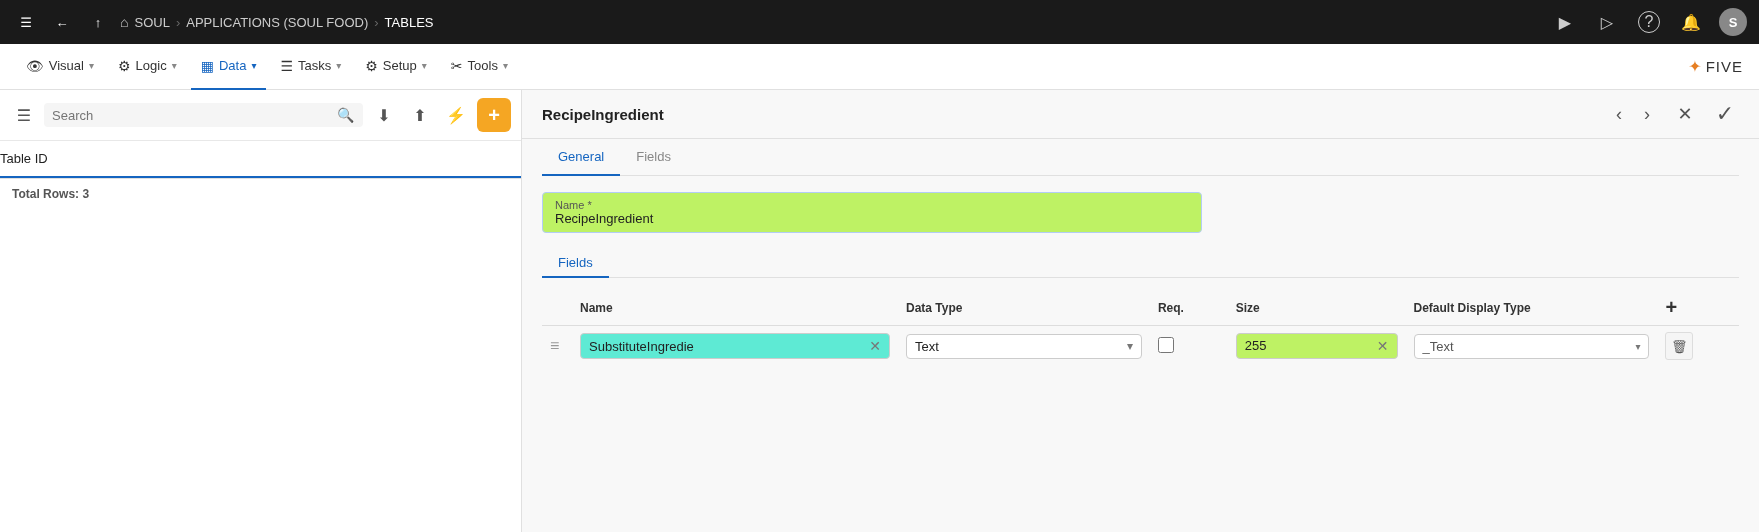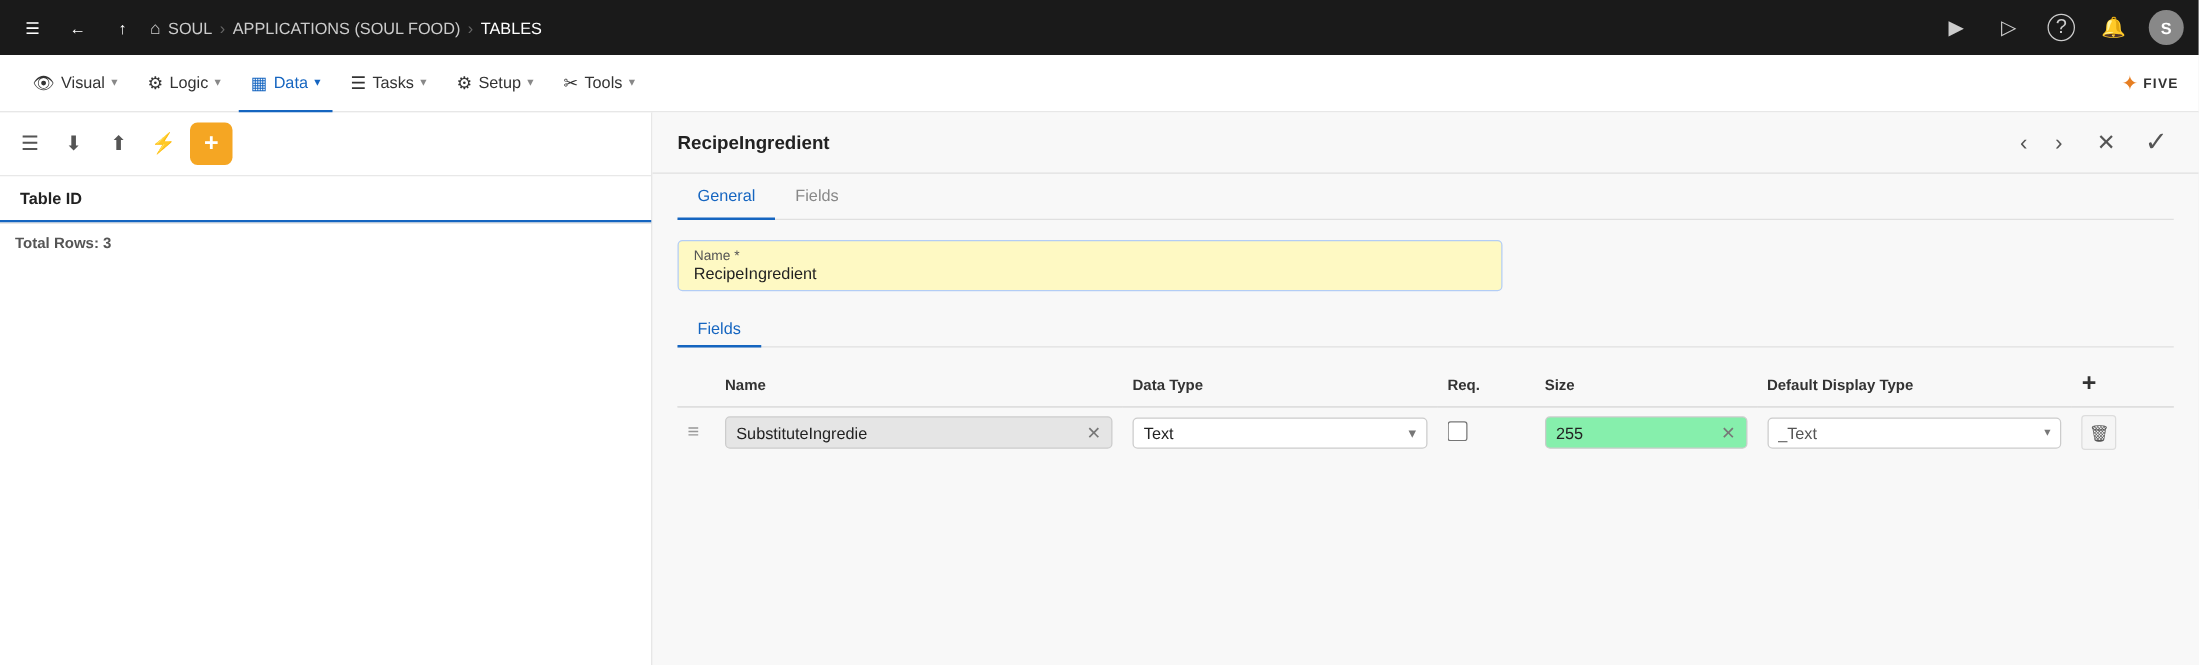--- a/index.html
+++ b/index.html
@@ -144,22 +144,22 @@
       width: 34px; height: 34px;
       background: #f5a623;
       border-radius: 6px;
       display: flex; align-items: center; justify-content: center;
       cursor: pointer;
       color: #fff;
       font-size: 20px;
       font-weight: bold;
     }
     .table-header {
-      padding: 10px 16px;
-      font-weight: 700;
+      padding: 10px 0;
+      font-weight: 400;
       font-size: 13px;
       color: #222;
       border-bottom: 2px solid #1565c0;
     }
     .table-list {
       flex: 1;
       overflow-y: auto;
     }
     .table-row {
       padding: 12px 16px;
@@ -247,21 +247,21 @@
       width: 100%;
       padding: 8px 12px;
       border: 1px solid #c0d4f0;
       border-radius: 4px;
       background: #e8f0fb;
       font-size: 13px;
       color: #222;
       outline: none;
     }
     .form-input-wrapper {
-      background: #fef9c3;
+      background: #bef264;
       border: 1px solid #b3cdf5;
       border-radius: 4px;
       padding: 6px 12px;
     }
     .form-input-label {
       font-size: 11px;
       color: #555;
     }
 
     
@@ -284,21 +284,21 @@
     .drag-handle {
       color: #999;
       font-size: 16px;
       cursor: grab;
     }
     .field-name-input {
       display: flex;
       align-items: center;
       border: 1px solid #ccc;
       border-radius: 4px;
-      background: #e5e5e5;
+      background: #5eead4;
       padding: 4px 8px;
       gap: 4px;
       min-width: 160px;
     }
     .field-name-text {
       flex: 1;
       font-size: 13px;
       color: #222;
     }
     .field-clear-btn {
@@ -327,24 +327,24 @@
       font-size: 12px;
     }
     .req-checkbox {
       width: 16px; height: 16px;
       border: 1px solid #999;
       background: #fff;
       cursor: pointer;
     }
     .size-input {
       display: flex;
-      align-items: center;
+      align-items: flex-start;
       border: 1px solid #ccc;
       border-radius: 4px;
-      background: #86efac;
+      background: #bef264;
       padding: 4px 8px;
       gap: 4px;
       min-width: 80px;
     }
     .size-text {
       flex: 1;
       font-size: 13px;
       color: #222;
     }
     .size-clear {
@@ -470,30 +470,34 @@
       <span style="font-size:10px;color:#888;">▾</span>
     </div>
     <div class="nav-tab">
       <span class="nav-tab-icon">✂</span>
       <span>Tools</span>
       <span style="font-size:10px;color:#888;">▾</span>
     </div>
   </div>
   <div style="display:flex;align-items:center;gap:4px;">
     <span style="color:#e67e22;font-size:16px;">✦</span>
-    <span style="font-weight:bold;font-size:11px;color:#333;letter-spacing:1px;">FIVE</span>
+    <span style="font-weight:normal;font-size:15px;color:#333;letter-spacing:1px;">FIVE</span>
   </div>
 </div>
 
 <div class="main">
 
   <div class="sidebar">
     <div class="sidebar-toolbar">
       <div class="top-bar-icon" style="color:#555;">
         <span class="hamburger-icon">☰</span>
+      </div>
+      <div class="search-box">
+        <input class="search-input" type="text" placeholder="Search" style="">
+        <span style="color:#888;font-size:14px;">🔍</span>
       </div>
       <div class="sidebar-action-btn">
         <span style="font-size:16px;">⬇</span>
       </div>
       <div class="sidebar-action-btn">
         <span style="font-size:16px;">⬆</span>
       </div>
       <div class="sidebar-action-btn">
         <span style="font-size:16px;">⚡</span>
       </div>

